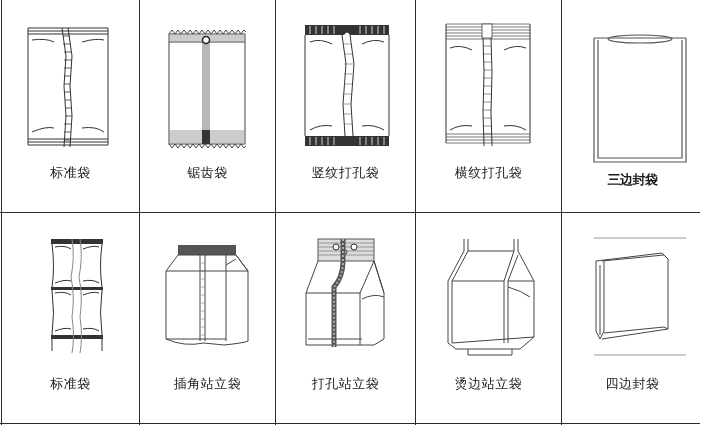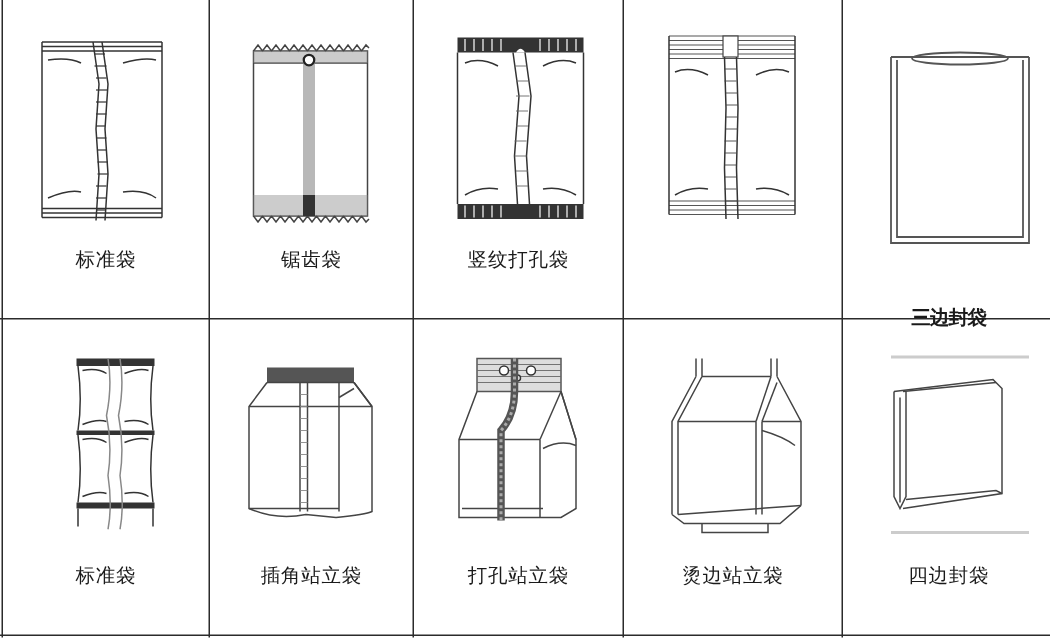--- a/index.html
+++ b/index.html
@@ -167,32 +167,33 @@
         <line x1="40" y1="56" x2="48" y2="56"></line>
         <line x1="40" y1="64" x2="48" y2="64"></line>
         <line x1="39" y1="72" x2="47" y2="72"></line>
         <line x1="39" y1="80" x2="47" y2="80"></line>
         <line x1="39" y1="88" x2="47" y2="88"></line>
         <line x1="39" y1="96" x2="47" y2="96"></line>
         <line x1="39" y1="104" x2="47" y2="104"></line>
         <line x1="40" y1="112" x2="48" y2="112"></line>
     </g>
   </svg>
+  <div class="label" style="top:164px;">横纹打孔袋</div>
 </div>
 
 <div class="cell" style="left:562px;top:0;width:141px;height:212px;">
   <svg style="left:30px;top:34px;" width="96" height="130" viewBox="0 0 96 130">
     <g fill="none" stroke="#555" stroke-width="1.2">
       <path d="M2 4 L2 128 L94 128 L94 4"></path>
       <path d="M6 6 L6 124 L90 124 L90 6"></path>
       <path d="M2 4 L94 4"></path>
       <ellipse cx="48" cy="5" rx="32" ry="4"></ellipse>
     </g>
   </svg>
-  <div class="label small" style="top:171px;margin-top:32px;">三边封袋</div>
+  <div class="label small" style="top:171px;">三边封袋</div>
 </div>
 
 <div class="cell" style="left:2px;top:213px;width:137px;height:210px;">
   <svg style="left:47px;top:24px;" width="56" height="116" viewBox="0 0 56 116">
     <rect x="2" y="2" width="52" height="5" fill="#333"></rect>
     <rect x="2" y="50" width="52" height="3" fill="#333"></rect>
     <rect x="2" y="98" width="52" height="4" fill="#333"></rect>
     <g fill="none" stroke="#333" stroke-width="1">
       <path d="M3 7 Q6 30 3 50"></path>
         <path d="M53 7 Q50 30 53 50"></path>

